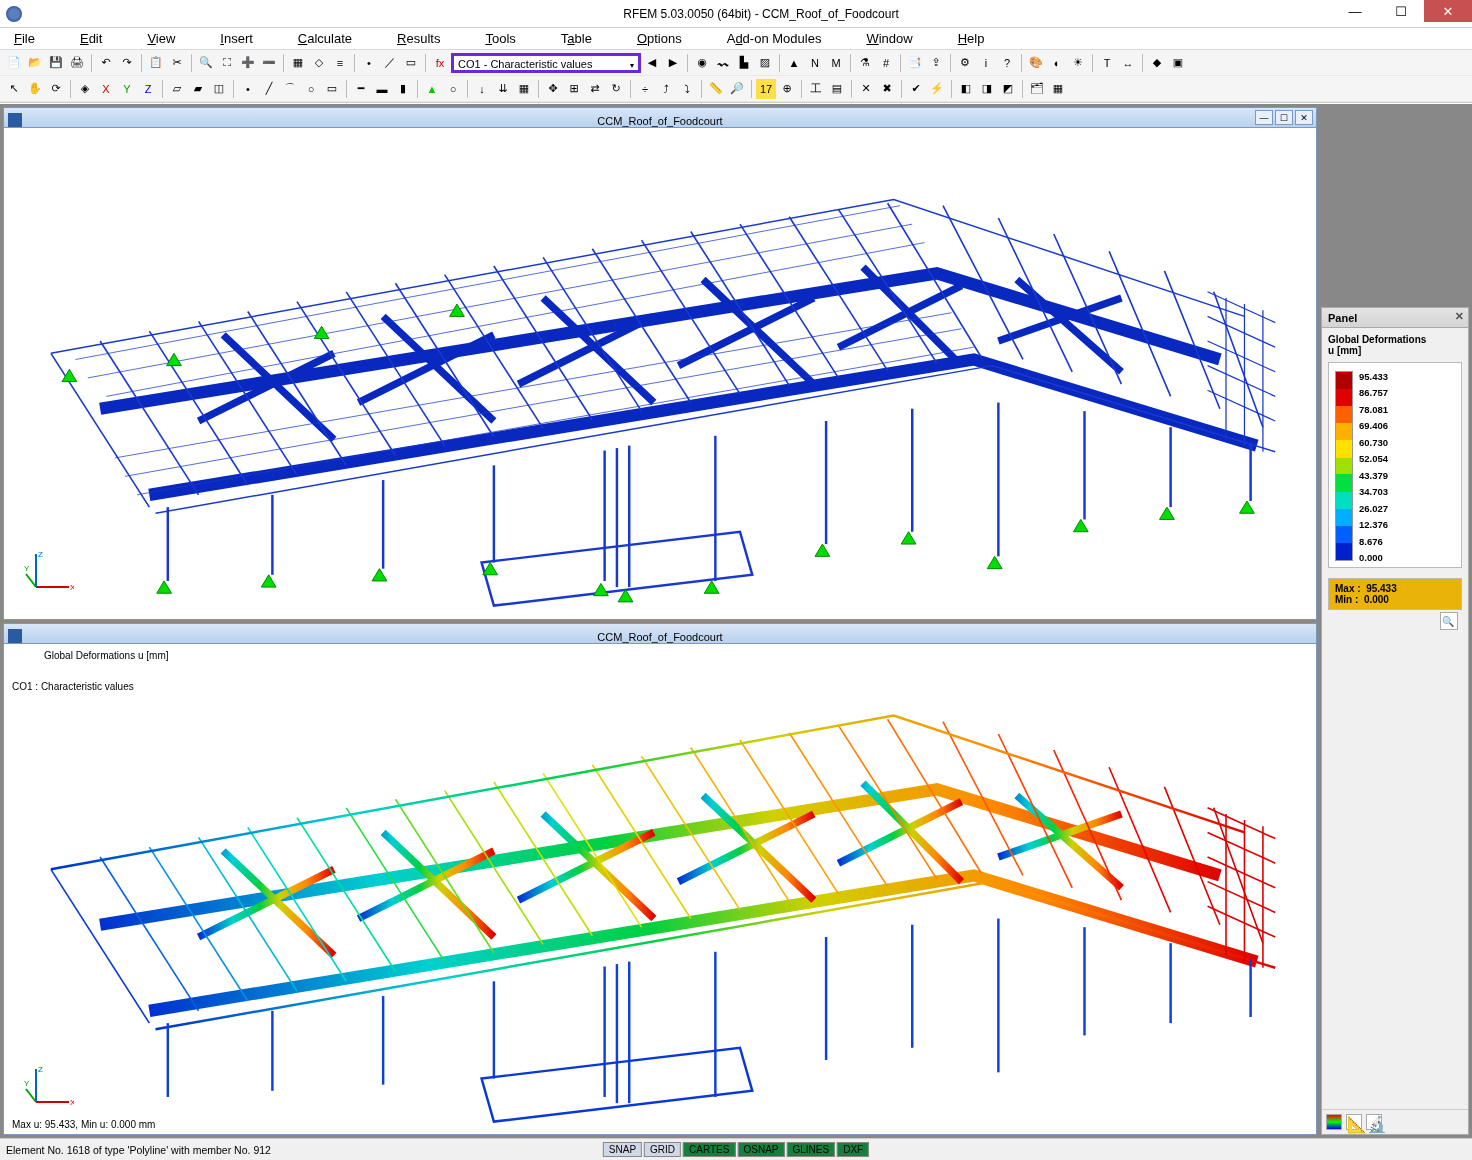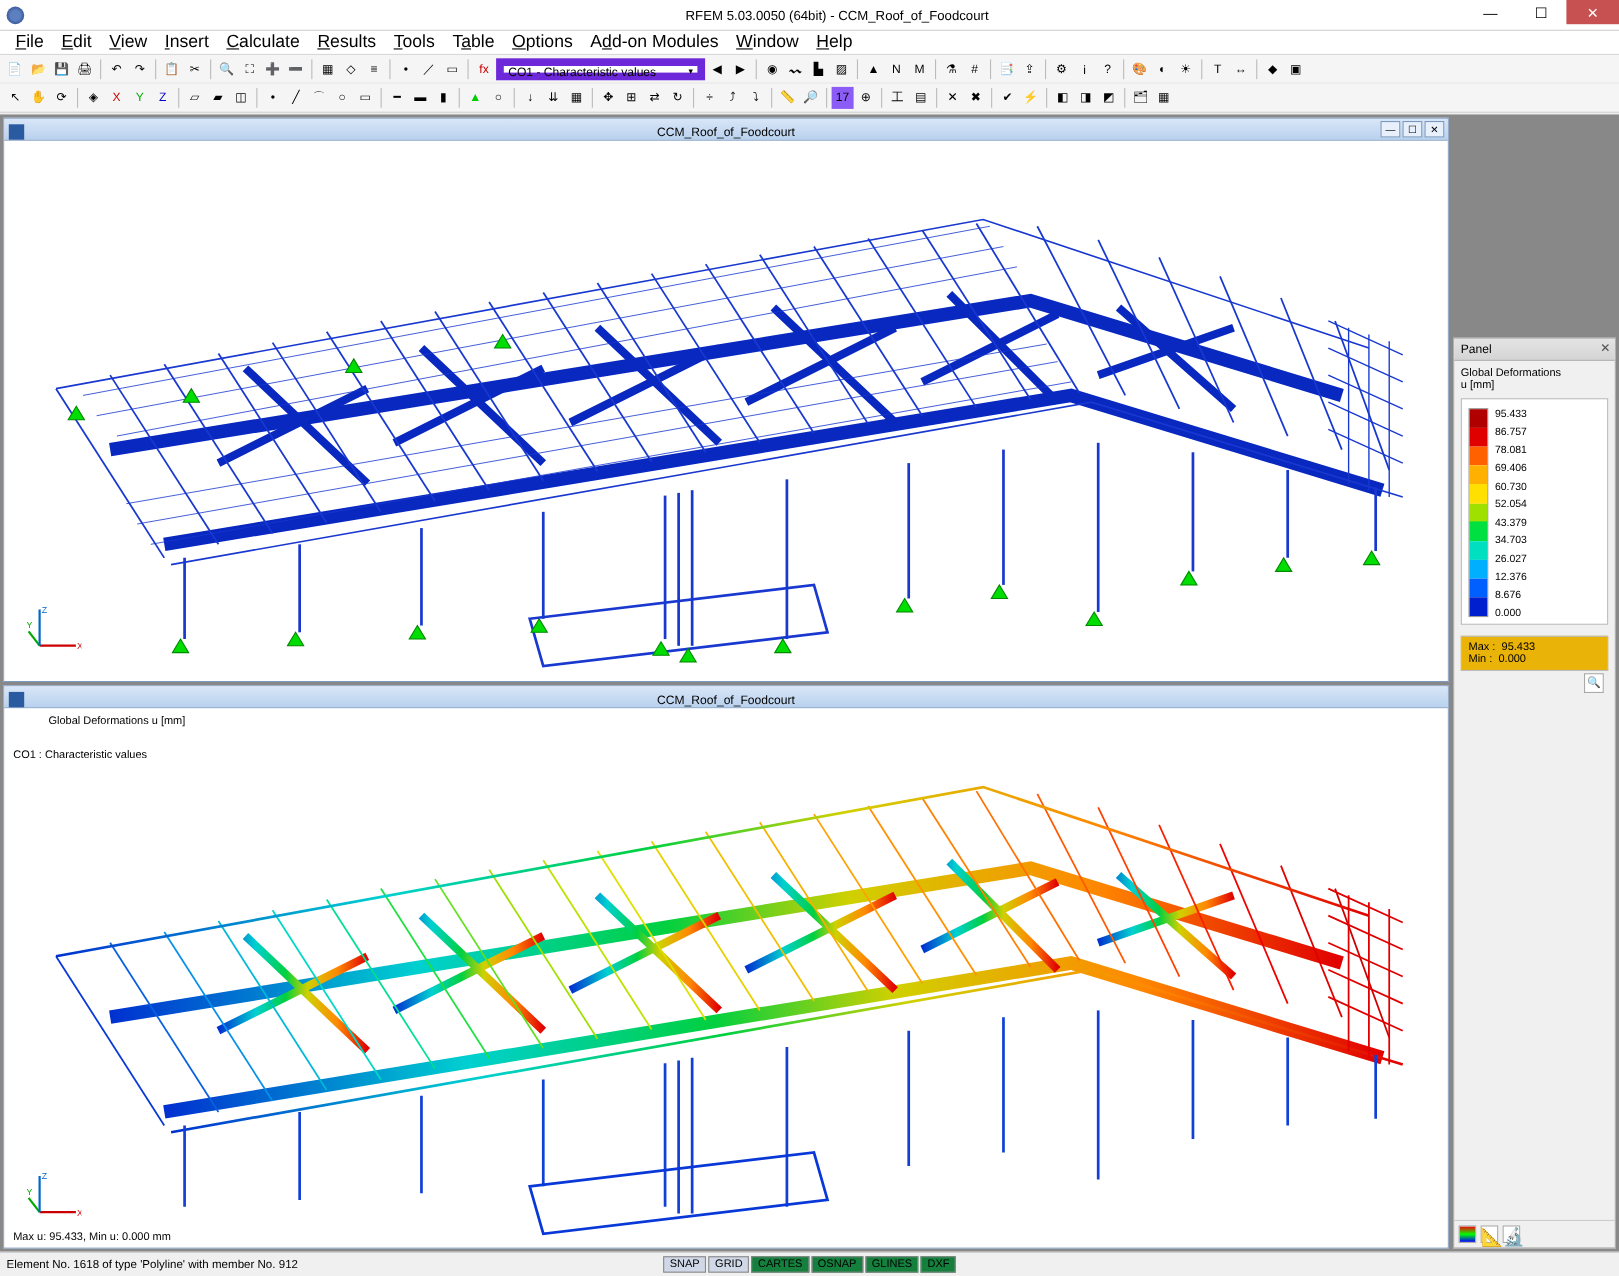--- a/index.html
+++ b/index.html
@@ -7,37 +7,37 @@
 
 
 .titlebar { height: 28px; background: linear-gradient(#fff, #fff); border-bottom: 1px solid #d0d0d0; display: flex; align-items: center; position: relative; }
 .title-icon { width: 16px; height: 16px; margin-left: 6px; background: radial-gradient(circle, #5b7fbf 40%, #3a5a9f 70%); border-radius: 50%; }
 .title-text { position: absolute; left: 50%; transform: translateX(-50%); font-size: 12px; color: #000; margin-left: 25px; }
 .win-controls { position: absolute; right: 0; top: 0; display: flex; height: 22px; }
 .win-btn { width: 46px; display: flex; align-items: center; justify-content: center; font-size: 13px; }
 .win-close { background: #c75050; color: #fff; width: 48px; }
 
 
-.menubar { height: 22px; display: flex; align-items: center; padding: 0 6px; border-bottom: 1px solid #d8d8d8; font-size: 16px; }
+.menubar { height: 22px; display: flex; align-items: center; padding: 0 6px; border-bottom: 1px solid #d8d8d8; font-size: 13px; gap: 29px; }
 .menubar span { padding: 2px 8px; cursor: default; }
 .menubar span u { text-decoration: underline; }
 
 
 .toolbars { background: #f5f5f5; border-bottom: 1px solid #ccc; }
 .toolbar-row { height: 26px; display: flex; align-items: center; padding: 0 4px; border-bottom: 1px solid #e8e8e8; gap: 1px; }
 .tb-sep { width: 1px; height: 18px; background: #bbb; margin: 0 3px; }
 .tb-icon { width: 20px; height: 20px; border: 1px solid transparent; display: inline-flex; align-items: center; justify-content: center; font-size: 11px; cursor: pointer; background: #f5f5f5; }
-.tb-combo { height: 20px; border: 7px solid #6d28d9; background: #fff; font-size: 11px; padding: 0 4px; min-width: 190px; display: inline-flex; align-items: flex-start; }
+.tb-combo { height: 20px; border: 3px solid #6d28d9; background: #fff; font-size: 11px; padding: 0 4px; min-width: 190px; display: inline-flex; align-items: flex-end; }
 .tb-combo-arrow { margin-left: auto; font-size: 8px; }
 
 
 .mdi-area { position: absolute; top: 104px; left: 0; right: 0; bottom: 22px; background: #888; padding: 3px; }
 .mdi-inner { position: absolute; top: 3px; left: 3px; right: 3px; bottom: 3px; display: flex; gap: 4px; }
 .views-col { flex: 1; display: flex; flex-direction: column; gap: 3px; }
-.panel-col { width: 148px; display: flex; flex-direction: column; }
+.panel-col { width: 148px; display: flex; flex-direction: column; font-weight: bold; }
 
 .view-window { background: #fff; border: 1px solid #7a9ac0; position: relative; flex: 1; display: flex; flex-direction: column; }
 .view-titlebar { height: 20px; background: linear-gradient(#d9e6f7, #b8d1ee); border-bottom: 1px solid #7a9ac0; display: flex; align-items: flex-end; position: relative; font-size: 11px; }
 .view-titlebar .vt-icon { width: 14px; height: 14px; margin-left: 4px; background: #2a5aa0; }
 .view-titlebar .vt-text { position: absolute; left: 50%; transform: translateX(-50%); }
 .view-titlebar .vt-ctrls { position: absolute; right: 3px; top: 2px; display: flex; gap: 2px; }
 .view-titlebar .vt-ctrls span { width: 18px; height: 15px; border: 1px solid #7a9ac0; background: #e8f0fb; display: inline-flex; align-items: center; justify-content: center; font-size: 9px; }
 .view-canvas { flex: 1; position: relative; background: #fff; overflow: hidden; }
 .axis-marker { position: absolute; left: 20px; bottom: 20px; width: 50px; height: 50px; }
 .axis-marker svg { width: 100%; height: 100%; }
@@ -195,21 +195,21 @@
     <span class="tb-icon">⇄</span>
     <span class="tb-icon">↻</span>
     <span class="tb-sep"></span>
     <span class="tb-icon">÷</span>
     <span class="tb-icon">⤴</span>
     <span class="tb-icon">⤵</span>
     <span class="tb-sep"></span>
     <span class="tb-icon">📏</span>
     <span class="tb-icon">🔎</span>
     <span class="tb-sep"></span>
-    <span class="tb-icon" style="background:#8b5cf6;">17</span>
+    <span class="tb-icon" style="background:#fde047;">17</span>
     <span class="tb-icon">⊕</span>
     <span class="tb-sep"></span>
     <span class="tb-icon">工</span>
     <span class="tb-icon">▤</span>
     <span class="tb-sep"></span>
     <span class="tb-icon">✕</span>
     <span class="tb-icon">✖</span>
     <span class="tb-sep"></span>
     <span class="tb-icon">✔</span>
     <span class="tb-icon">⚡</span>

